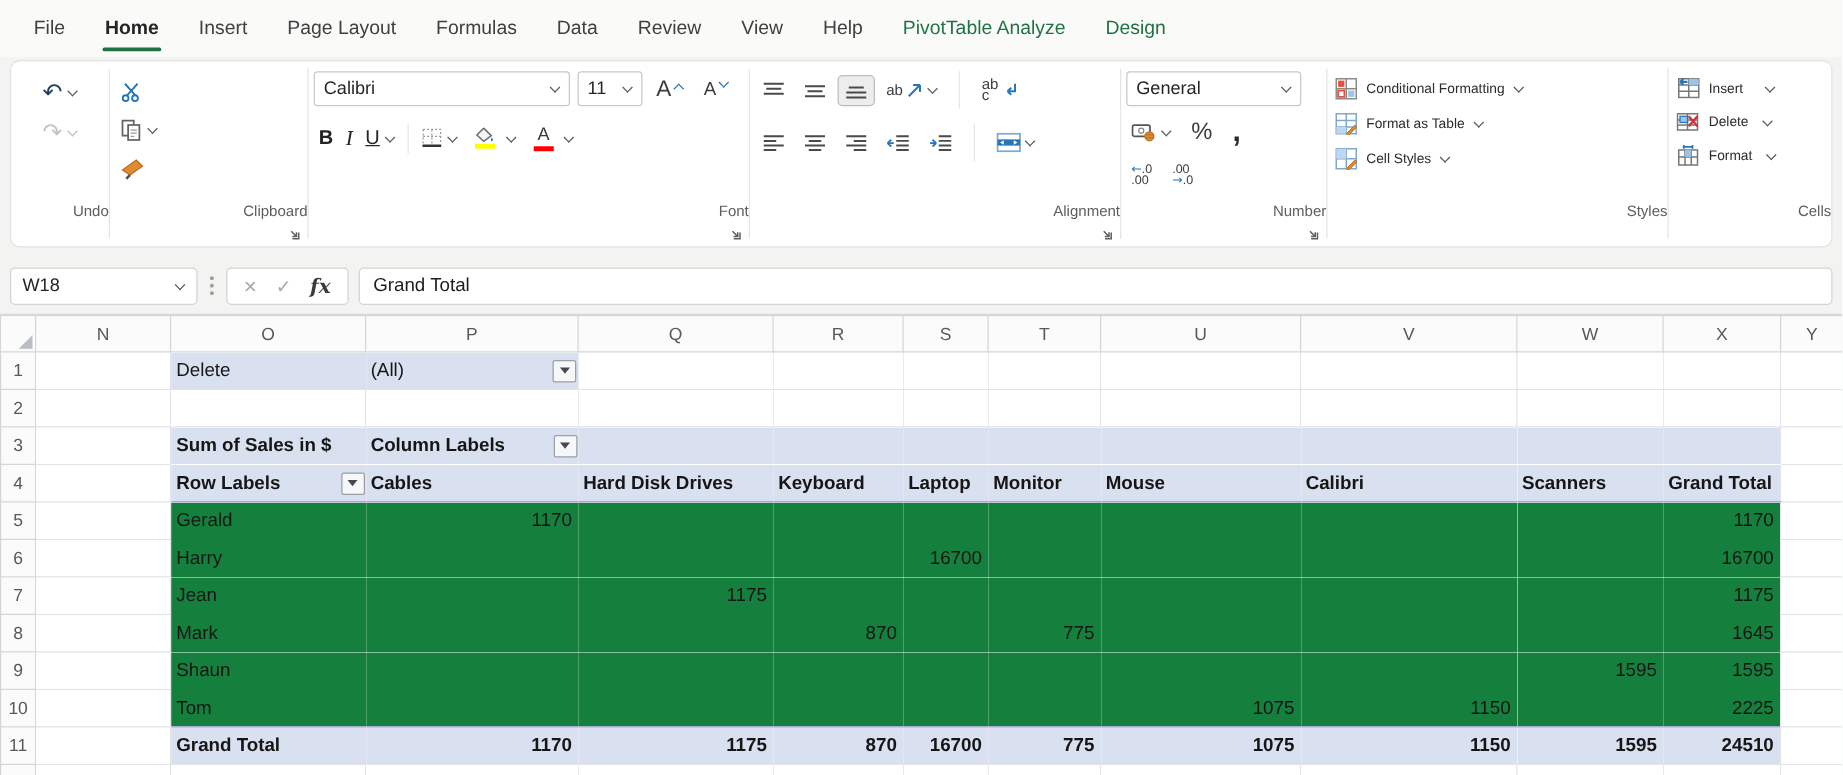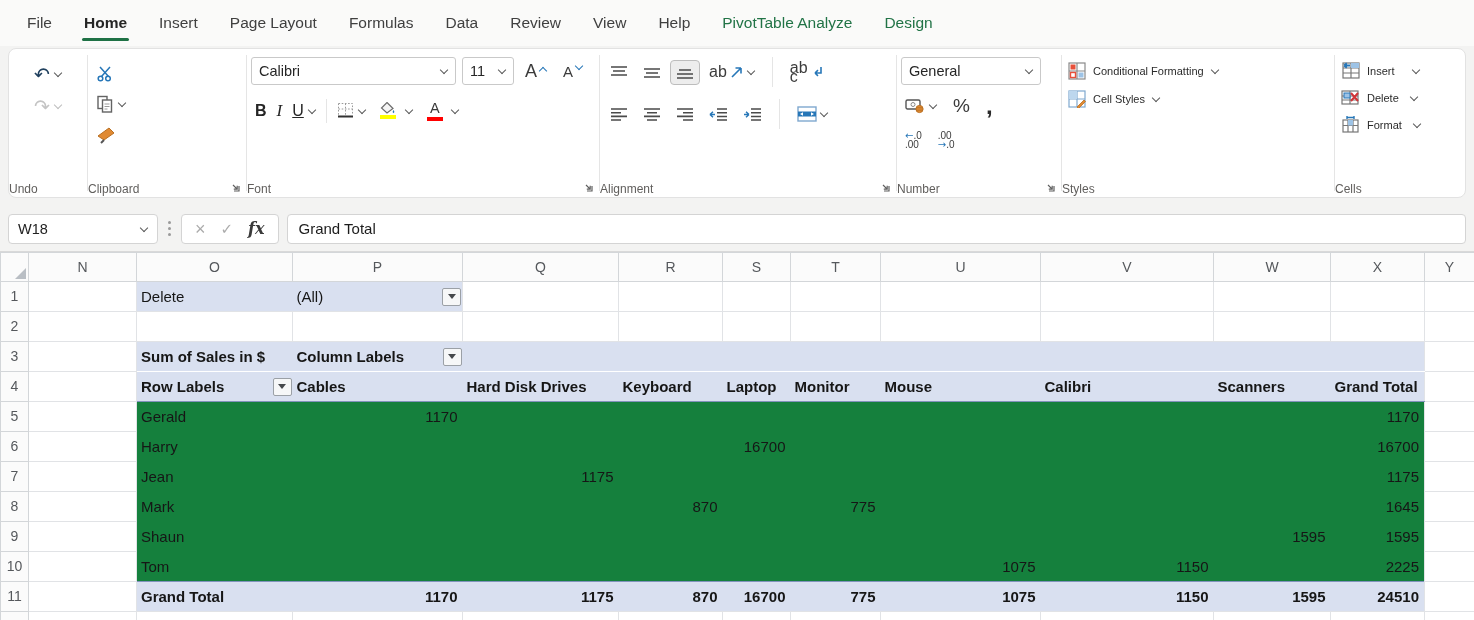--- a/index.html
+++ b/index.html
@@ -17,21 +17,21 @@
   .tabbar{height:46px;display:flex;align-items:stretch;padding-left:27px;gap:32px;background:#FAFAF9}
   .tab{display:flex;align-items:center;font-size:15.5px;color:#404040;position:relative;cursor:default;white-space:nowrap}
   .tab.active{font-weight:700;color:#252525}
   .tab.active::after{content:"";position:absolute;left:-2px;right:-2px;bottom:5px;height:3px;background:var(--green);border-radius:2px}
   .tab.ctx{color:var(--ctx)}
 
   
   .ribbon{height:160px;padding:2px 8px 8px}
   .card{background:#fff;border:1px solid #E2E2E2;border-radius:8px;height:150px;display:flex;overflow:hidden}
   .grp{position:relative;padding:8px 4px 20px;display:flex;flex-direction:column}
-  .grp-label{position:absolute;bottom:1px;left:0;right:0;text-align:left;font-size:12px;color:var(--lbl)}
+  .grp-label{position:absolute;bottom:21px;left:0;right:0;text-align:right;font-size:12px;color:var(--lbl)}
   .vsep{width:1px;background:#E5E5E5;margin:6px 0}
   .launcher{position:absolute;bottom:4px;right:5px}
   .chev{display:inline-block;width:8px;height:8px;position:relative;flex:0 0 auto}
   .chev::after{content:"";position:absolute;left:1px;top:0;width:5px;height:5px;border-right:1.4px solid #5a5a5a;border-bottom:1.4px solid #5a5a5a;transform:rotate(45deg)}
   .chev.up::after{transform:rotate(-135deg);top:3px;border-color:var(--blue)}
   .chev.dn::after{border-color:var(--blue)}
   .chev.gray::after{border-color:#BDBDBD}
   .rbtn{display:flex;align-items:center;gap:4px;border-radius:4px;padding:2px 4px}
   .ic{display:inline-flex;align-items:center;justify-content:center}
 
@@ -60,21 +60,21 @@
   .b-u{text-decoration:underline;font-size:16px;color:#252525}
   .colorbtn{display:flex;flex-direction:column;align-items:center;line-height:1;padding:1px 4px}
   .colorbtn .a{font-size:14.5px;color:#3a3a3a}
   .bar{width:16px;height:4px;margin-top:1px}
 
   
   .g-align{width:296px}
   .alr{display:flex;align-items:center;gap:3px}
   .abtn{padding:4px 5px;border-radius:4px;border:1px solid transparent;display:flex;align-items:center;gap:3px}
   .abtn.sel{background:#EDEDED;border-color:#BDBDBD}
-  .ab{font-size:16px;color:#3c3c3c}
+  .ab{font-size:12px;color:#3c3c3c}
   .alr2{margin-top:12px}
 
   
   .g-num{width:164px}
   .numrow{display:flex;align-items:center;gap:8px;margin-top:8px}
   .pct{font-size:19px;color:#3a3a3a}
   .comma{font-size:24px;font-weight:700;color:#2b2b2b;line-height:10px}
   .decbtn{font-size:10px;line-height:9px;color:#3c3c3c;text-align:left;letter-spacing:0}
   .decbtn .blue{color:var(--blue);font-family:"DejaVu Sans",sans-serif}
 
@@ -390,20 +390,32 @@
               <rect x="10.5" y="10.5" width="5" height="5" fill="#9DC3E6"></rect>
             </svg>
           </span>
           <span class="txt">Conditional Formatting</span>
           <span class="chev"></span>
         </div>
         <div class="srow">
           <span class="ic">
             <svg width="18" height="18" viewBox="0 0 18 18">
               <rect x="1" y="1" width="16" height="16" fill="#fff" stroke="#7FA8CF" stroke-width="1.2"></rect>
+              <path d="M1 6.3 H17 M1 11.6 H17 M9 1 V17" stroke="#7FA8CF" stroke-width="1.2"></path>
+              <rect x="1" y="11.6" width="8" height="5.4" fill="#BDD7EE"></rect>
+              <path d="M9 17 L16 10 L17.5 11.5 L10.5 18.5 Z" fill="#E08A33" stroke="#B96F22" stroke-width="0.8"></path>
+            </svg>
+          </span>
+          <span class="txt">Format as Table</span>
+          <span class="chev"></span>
+        </div>
+        <div class="srow">
+          <span class="ic">
+            <svg width="18" height="18" viewBox="0 0 18 18">
+              <rect x="1" y="1" width="16" height="16" fill="#fff" stroke="#7FA8CF" stroke-width="1.2"></rect>
               <path d="M1 9 H17 M9 1 V17" stroke="#7FA8CF" stroke-width="1.2"></path>
               <rect x="1" y="1" width="8" height="8" fill="#BDD7EE"></rect>
               <path d="M9 17 L16 10 L17.5 11.5 L10.5 18.5 Z" fill="#E08A33" stroke="#B96F22" stroke-width="0.8"></path>
             </svg>
           </span>
           <span class="txt">Cell Styles</span>
           <span class="chev"></span>
         </div>
         <div class="grp-label">Styles</div>
       </div>

